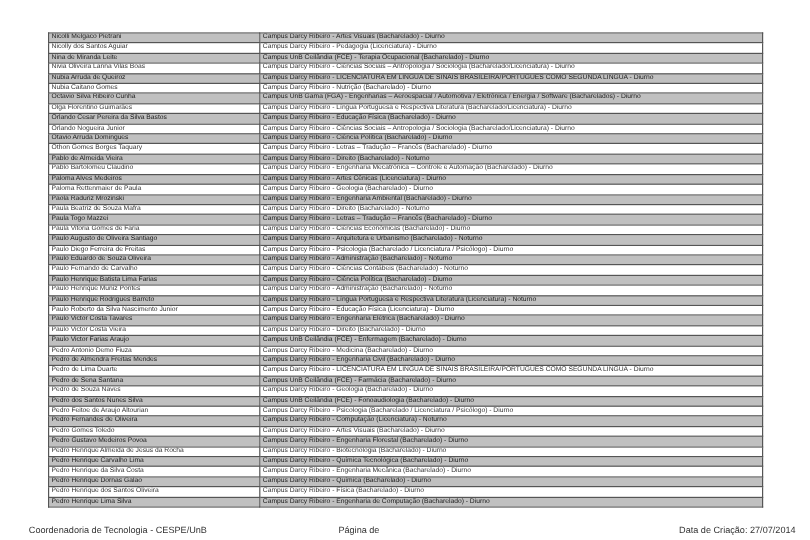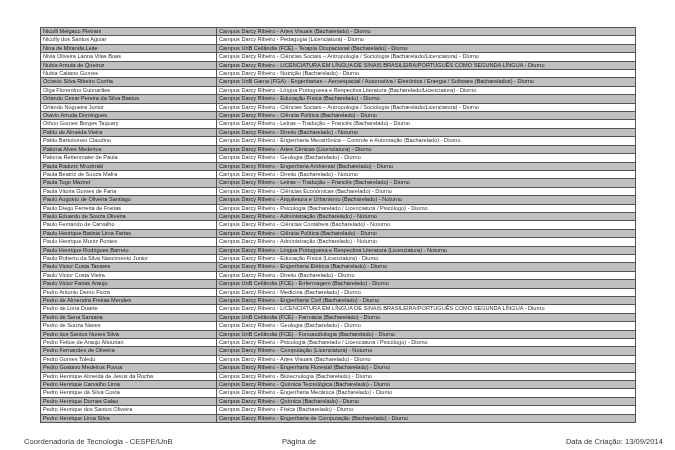--- a/index.html
+++ b/index.html
@@ -213,13 +213,13 @@
       </tr>
       <tr class="g">
         <td>Pedro Henrique Lima Silva</td>
         <td>Campus Darcy Ribeiro - Engenharia de Computação (Bacharelado) - Diurno</td>
       </tr>
     </tbody>
 </table>
 
 <div class="footer f-left">Coordenadoria de Tecnologia - CESPE/UnB</div>
 <div class="footer f-mid">Página  de</div>
-<div class="footer f-right">Data de Criação: 13/09/2014</div>
+<div class="footer f-right">Data de Criação: 27/07/2014</div>
 
 </body></html>

